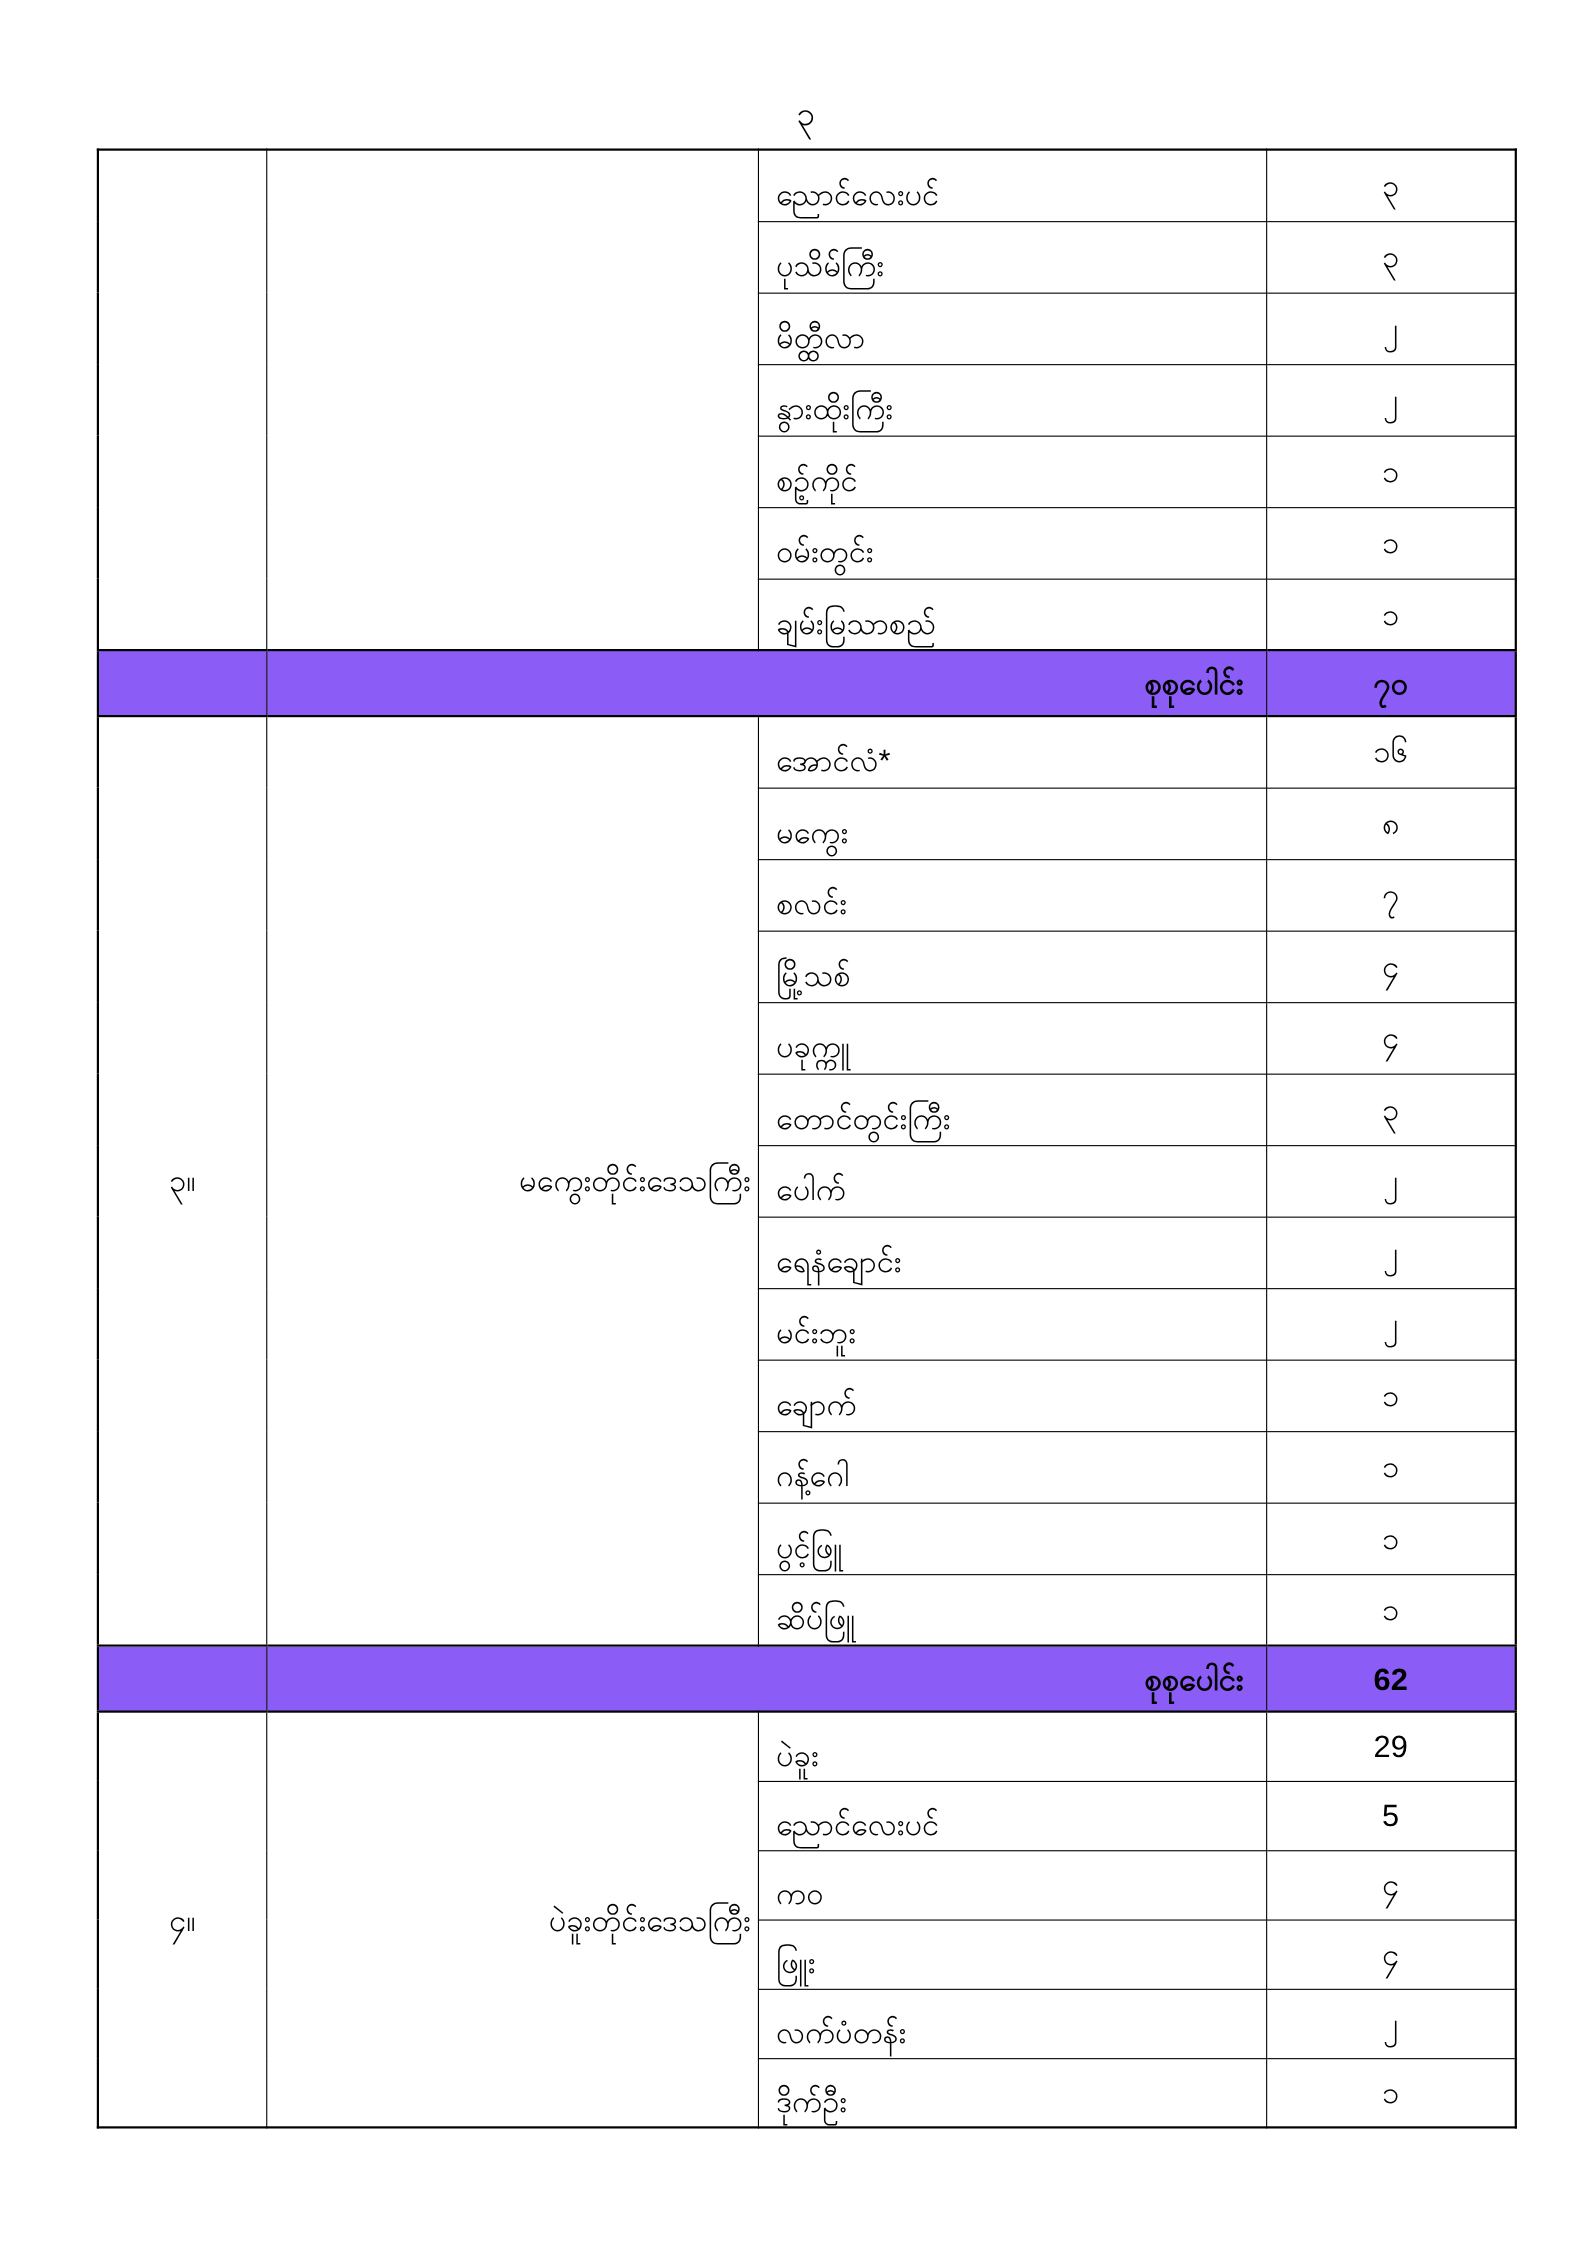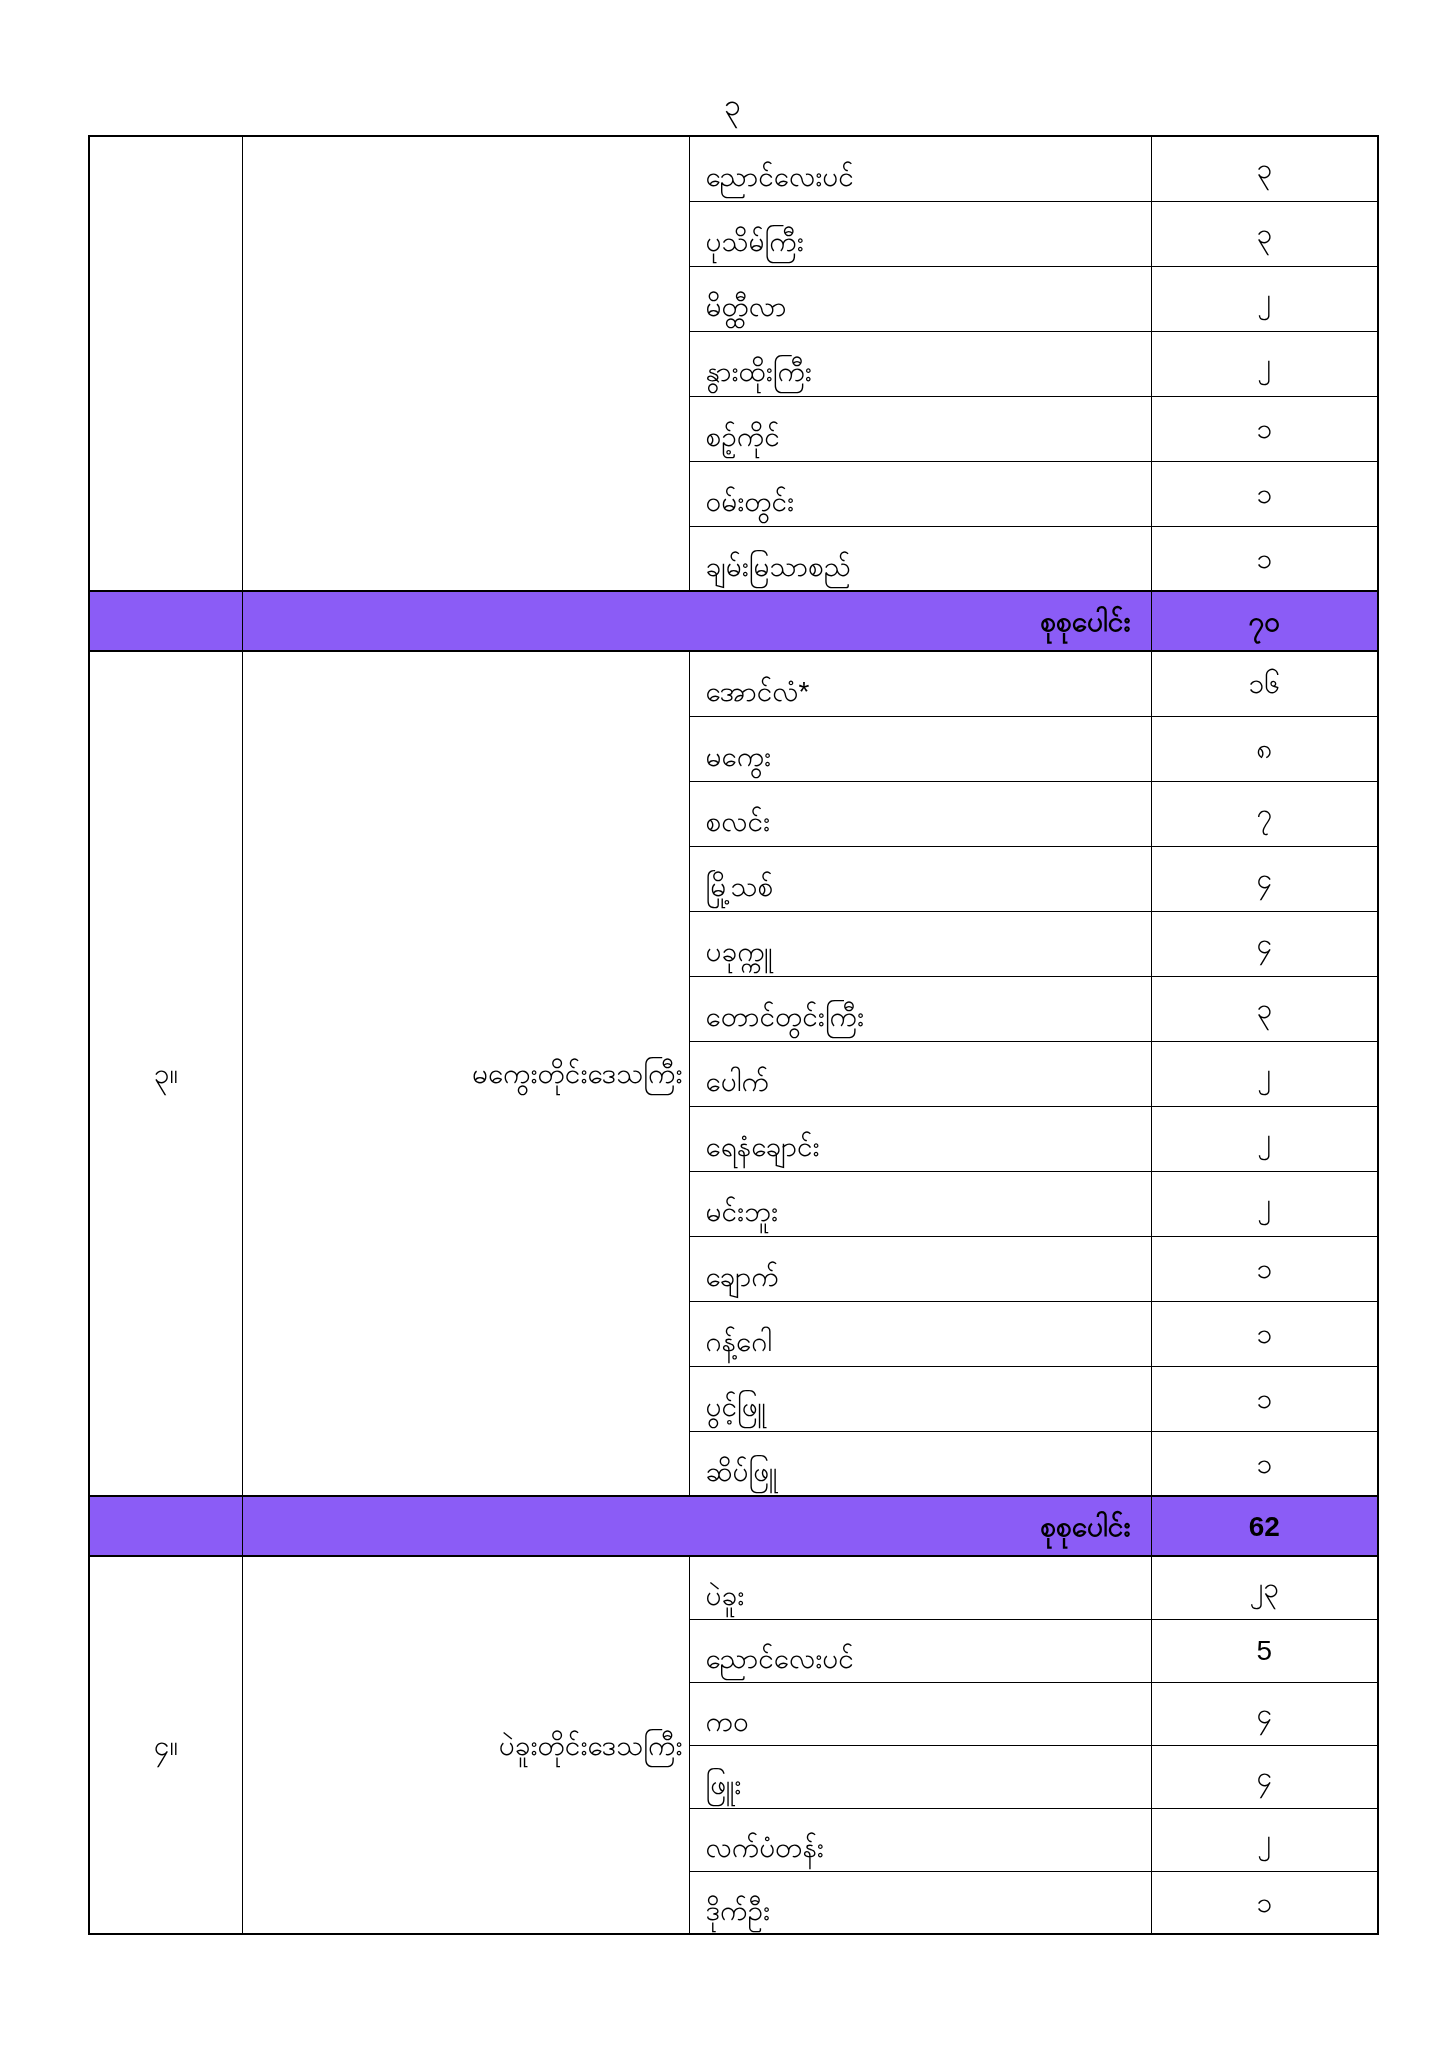--- a/index.html
+++ b/index.html
@@ -165,21 +165,21 @@
     <tr class="total-row">
       <td class="c1"></td>
       <td class="tlabel" colspan="2">စုစုပေါင်း</td>
       <td class="tvalue">62</td>
     </tr>
 
     <tr class="r3">
       <td class="c1" rowspan="6">၄။</td>
       <td class="c2" rowspan="6">ပဲခူးတိုင်းဒေသကြီး</td>
       <td class="c3">ပဲခူး</td>
-      <td class="c4">၂၃</td>
+      <td class="c4">29</td>
     </tr>
     <tr class="r3">
       <td class="c3">ညောင်လေးပင်</td>
       <td class="c4">5</td>
     </tr>
     <tr class="r3">
       <td class="c3">ကဝ</td>
       <td class="c4">၄</td>
     </tr>
     <tr class="r3">

